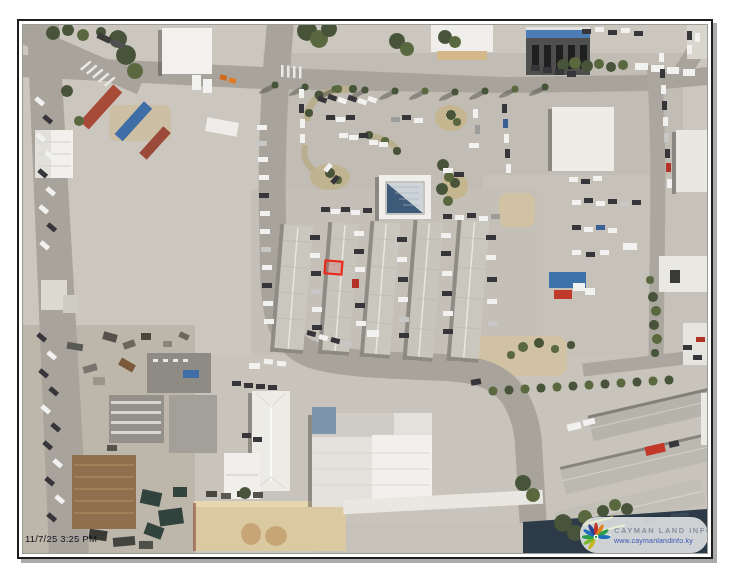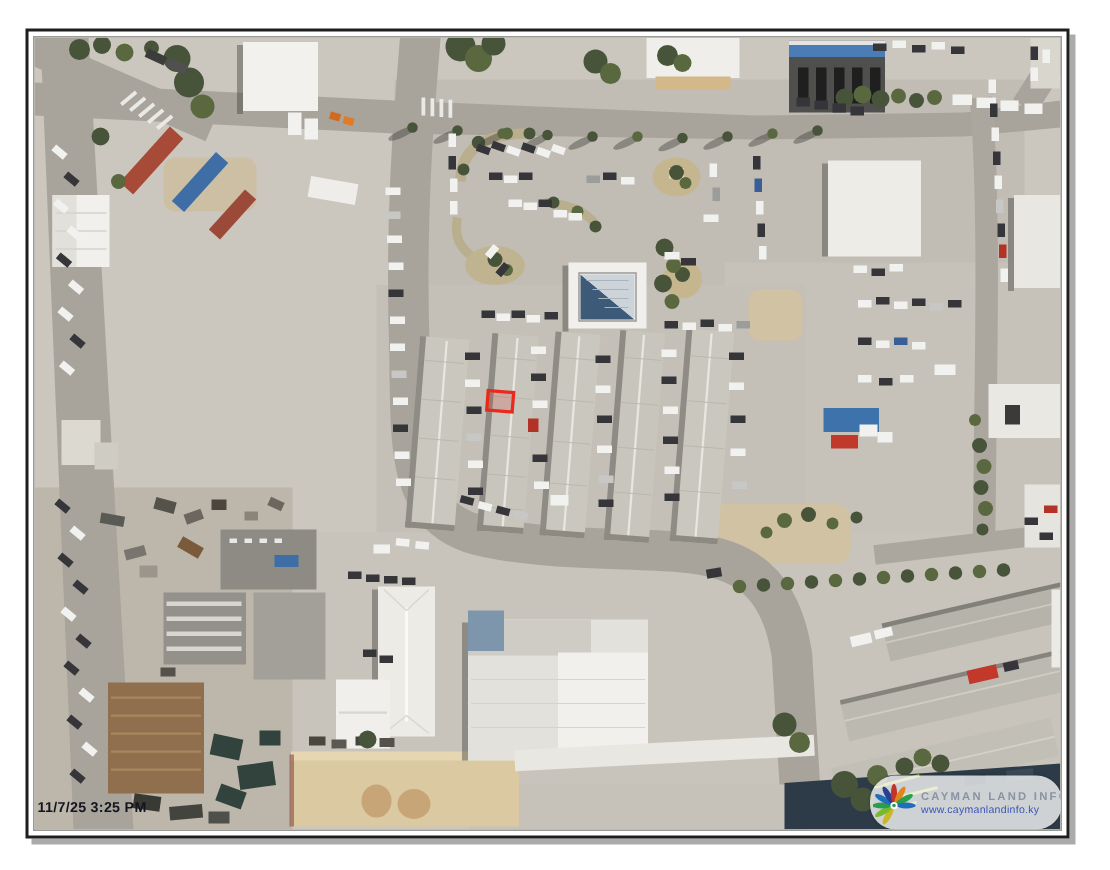--- a/index.html
+++ b/index.html
@@ -3,21 +3,21 @@
 <meta charset="utf-8">
 <style>
   html,body{margin:0;padding:0;background:#ffffff;}
   .page{position:relative;width:740px;height:580px;background:#ffffff;overflow:hidden;
         font-family:"Liberation Sans", sans-serif;}
   .photo-frame{position:absolute;left:17px;top:19px;border:2px solid #1e1e1e;padding:4px;
         background:#ffffff;box-shadow:4px 4px 0 #ababab;}
   .photo{position:relative;width:684px;height:528px;outline:1px solid #9a9a96;
         background:#cbc7bf;overflow:hidden;}
   .photo svg{display:block;}
-  .timestamp{position:absolute;left:2px;top:508px;font-size:9.5px;font-weight:bold;
+  .timestamp{position:absolute;left:2px;top:508px;font-size:9.5px;font-weight:normal;
         color:#14141f;letter-spacing:.2px;white-space:nowrap;}
   .logo-box{position:absolute;left:557px;top:492px;width:128px;height:36px;
         background:rgba(252,252,253,.78);border-radius:17px;display:flex;align-items:center;
         box-shadow:0 0 2px rgba(0,0,0,.25);}
   .logo-icon{flex:0 0 32px;height:34px;margin-left:2px;}
   .logo-text{flex:1;padding-right:6px;}
   .logo-title{font-size:7.5px;font-weight:bold;letter-spacing:1.5px;color:#8a93a0;
         white-space:nowrap;}
   .logo-url{font-size:7px;color:#3c55b4;letter-spacing:.2px;margin-top:2px;white-space:nowrap;}
 </style>

